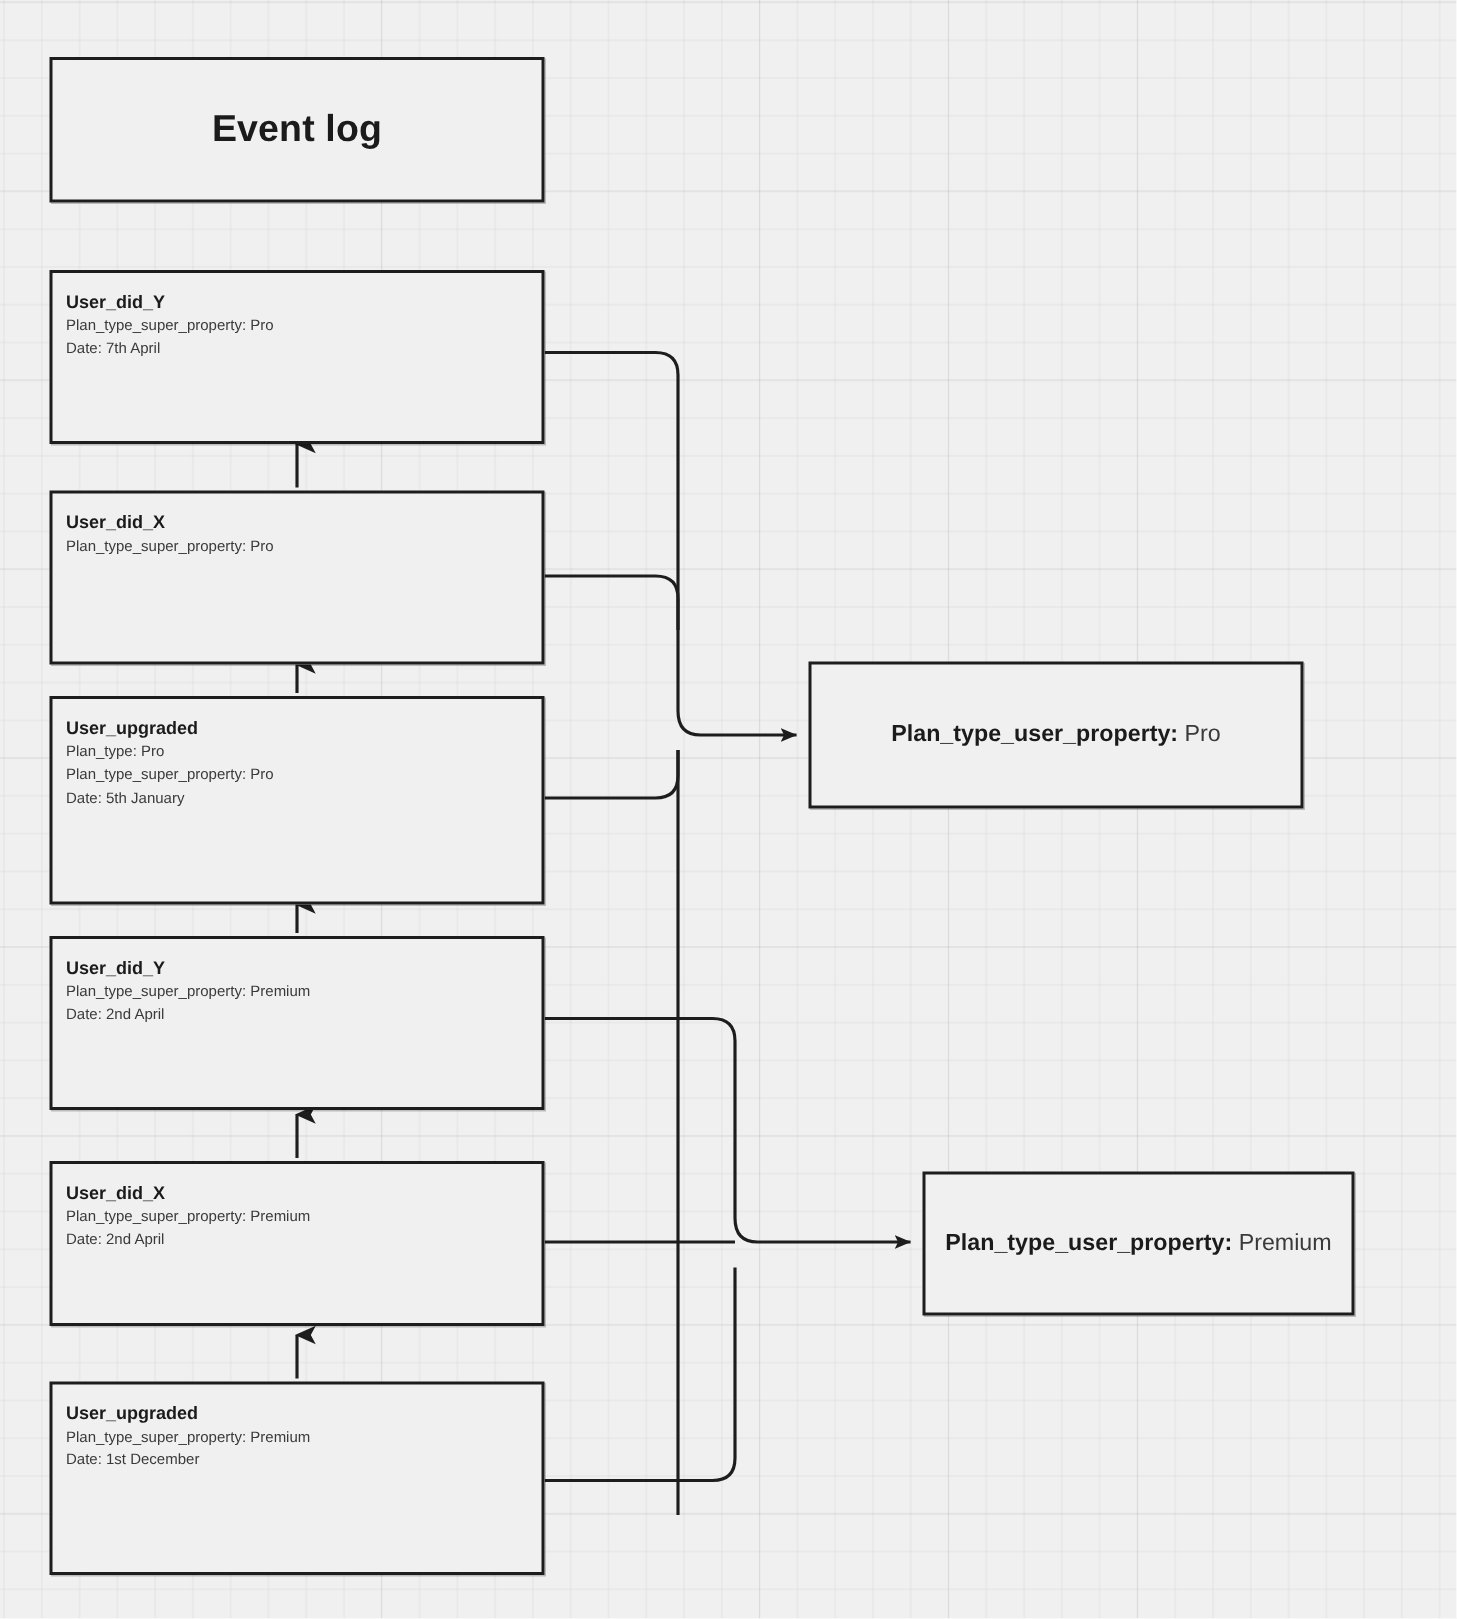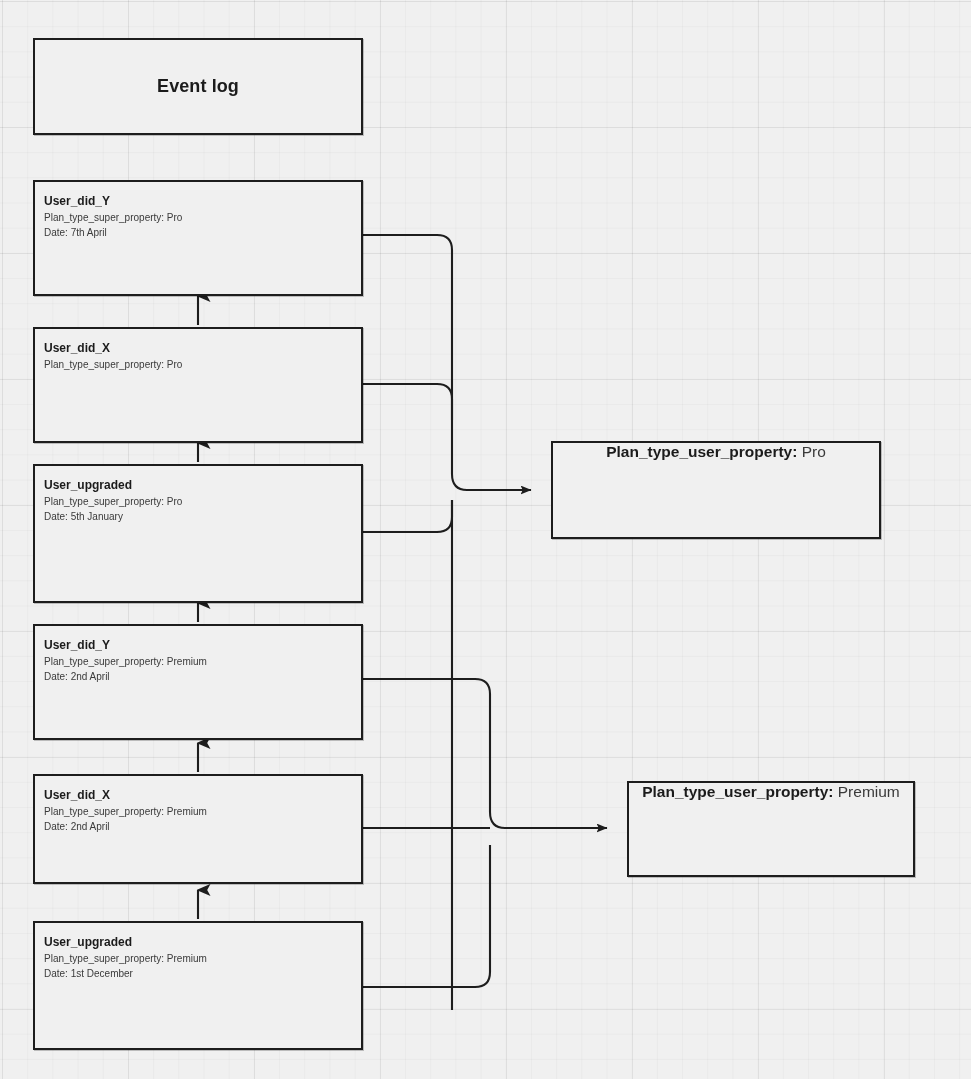--- a/index.html
+++ b/index.html
@@ -39,21 +39,21 @@
     background: #f0f0f0;
     border: 2px solid #1d1d1d;
     box-shadow: 1px 1px 0 rgba(0,0,0,0.22);
   }
   .title-node {
     display: flex;
     align-items: center;
     justify-content: center;
   }
   .title-text {
-    font-size: 18px;
+    font-size: 25px;
     font-weight: bold;
     color: #1b1b1b;
     letter-spacing: 0.1px;
   }
   .event-node {
     padding: 10px 8px 8px 9px;
   }
   .event-title {
     font-size: 12px;
     font-weight: bold;
@@ -63,23 +63,22 @@
   }
   .event-line {
     font-size: 10px;
     font-weight: normal;
     color: #3a3a3a;
     line-height: 1.52;
     white-space: nowrap;
   }
   .prop-node {
     display: flex;
-    align-items: flex-start;
+    align-items: center;
     justify-content: center;
-    margin-left: 12px;
   }
   .prop-text {
     font-size: 15.5px;
     color: #3a3a3a;
     white-space: nowrap;
   }
   .prop-key {
     font-weight: bold;
     color: #1b1b1b;
   }
@@ -135,20 +134,21 @@
     <div class="event-line">Date: 7th April</div>
   </div>
 
   <div class="node event-node" style="left:33px; top:327px; width:330px; height:116px;">
     <div class="event-title">User_did_X</div>
     <div class="event-line">Plan_type_super_property: Pro</div>
   </div>
 
   <div class="node event-node" style="left:33px; top:464px; width:330px; height:139px;">
     <div class="event-title">User_upgraded</div>
+    <div class="event-line">Plan_type: Pro</div>
     <div class="event-line">Plan_type_super_property: Pro</div>
     <div class="event-line">Date: 5th January</div>
   </div>
 
   <div class="node event-node" style="left:33px; top:624px; width:330px; height:116px;">
     <div class="event-title">User_did_Y</div>
     <div class="event-line">Plan_type_super_property: Premium</div>
     <div class="event-line">Date: 2nd April</div>
   </div>
 

